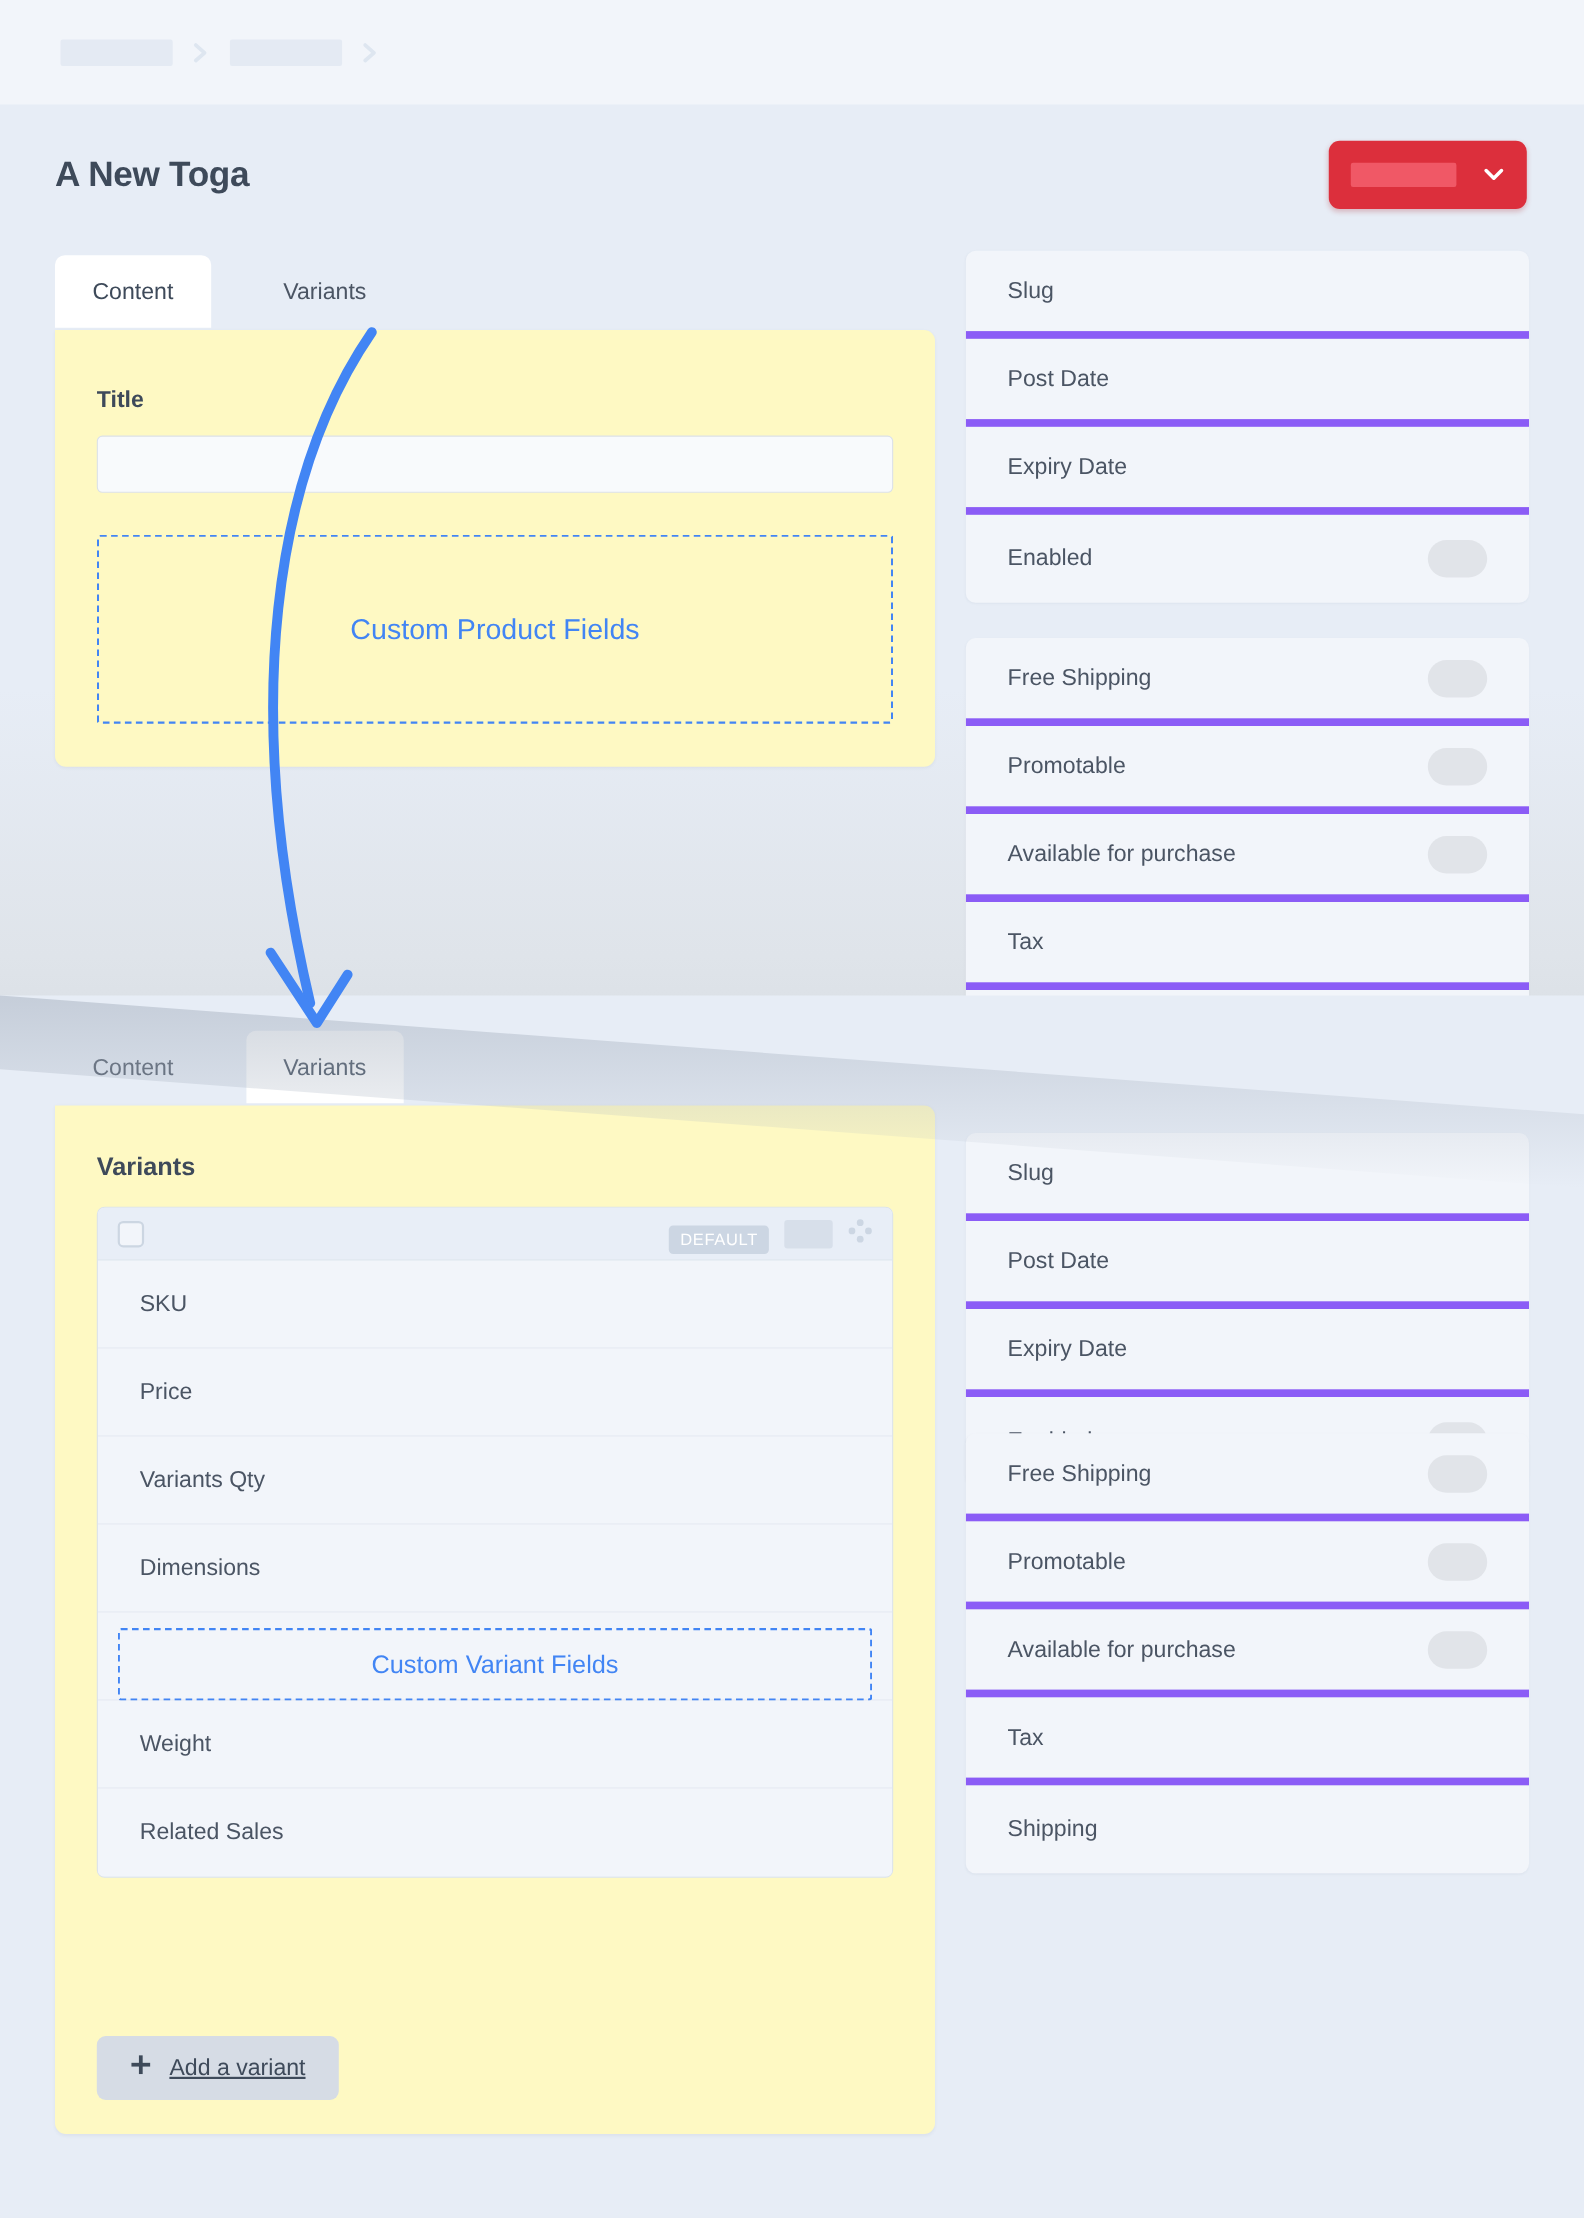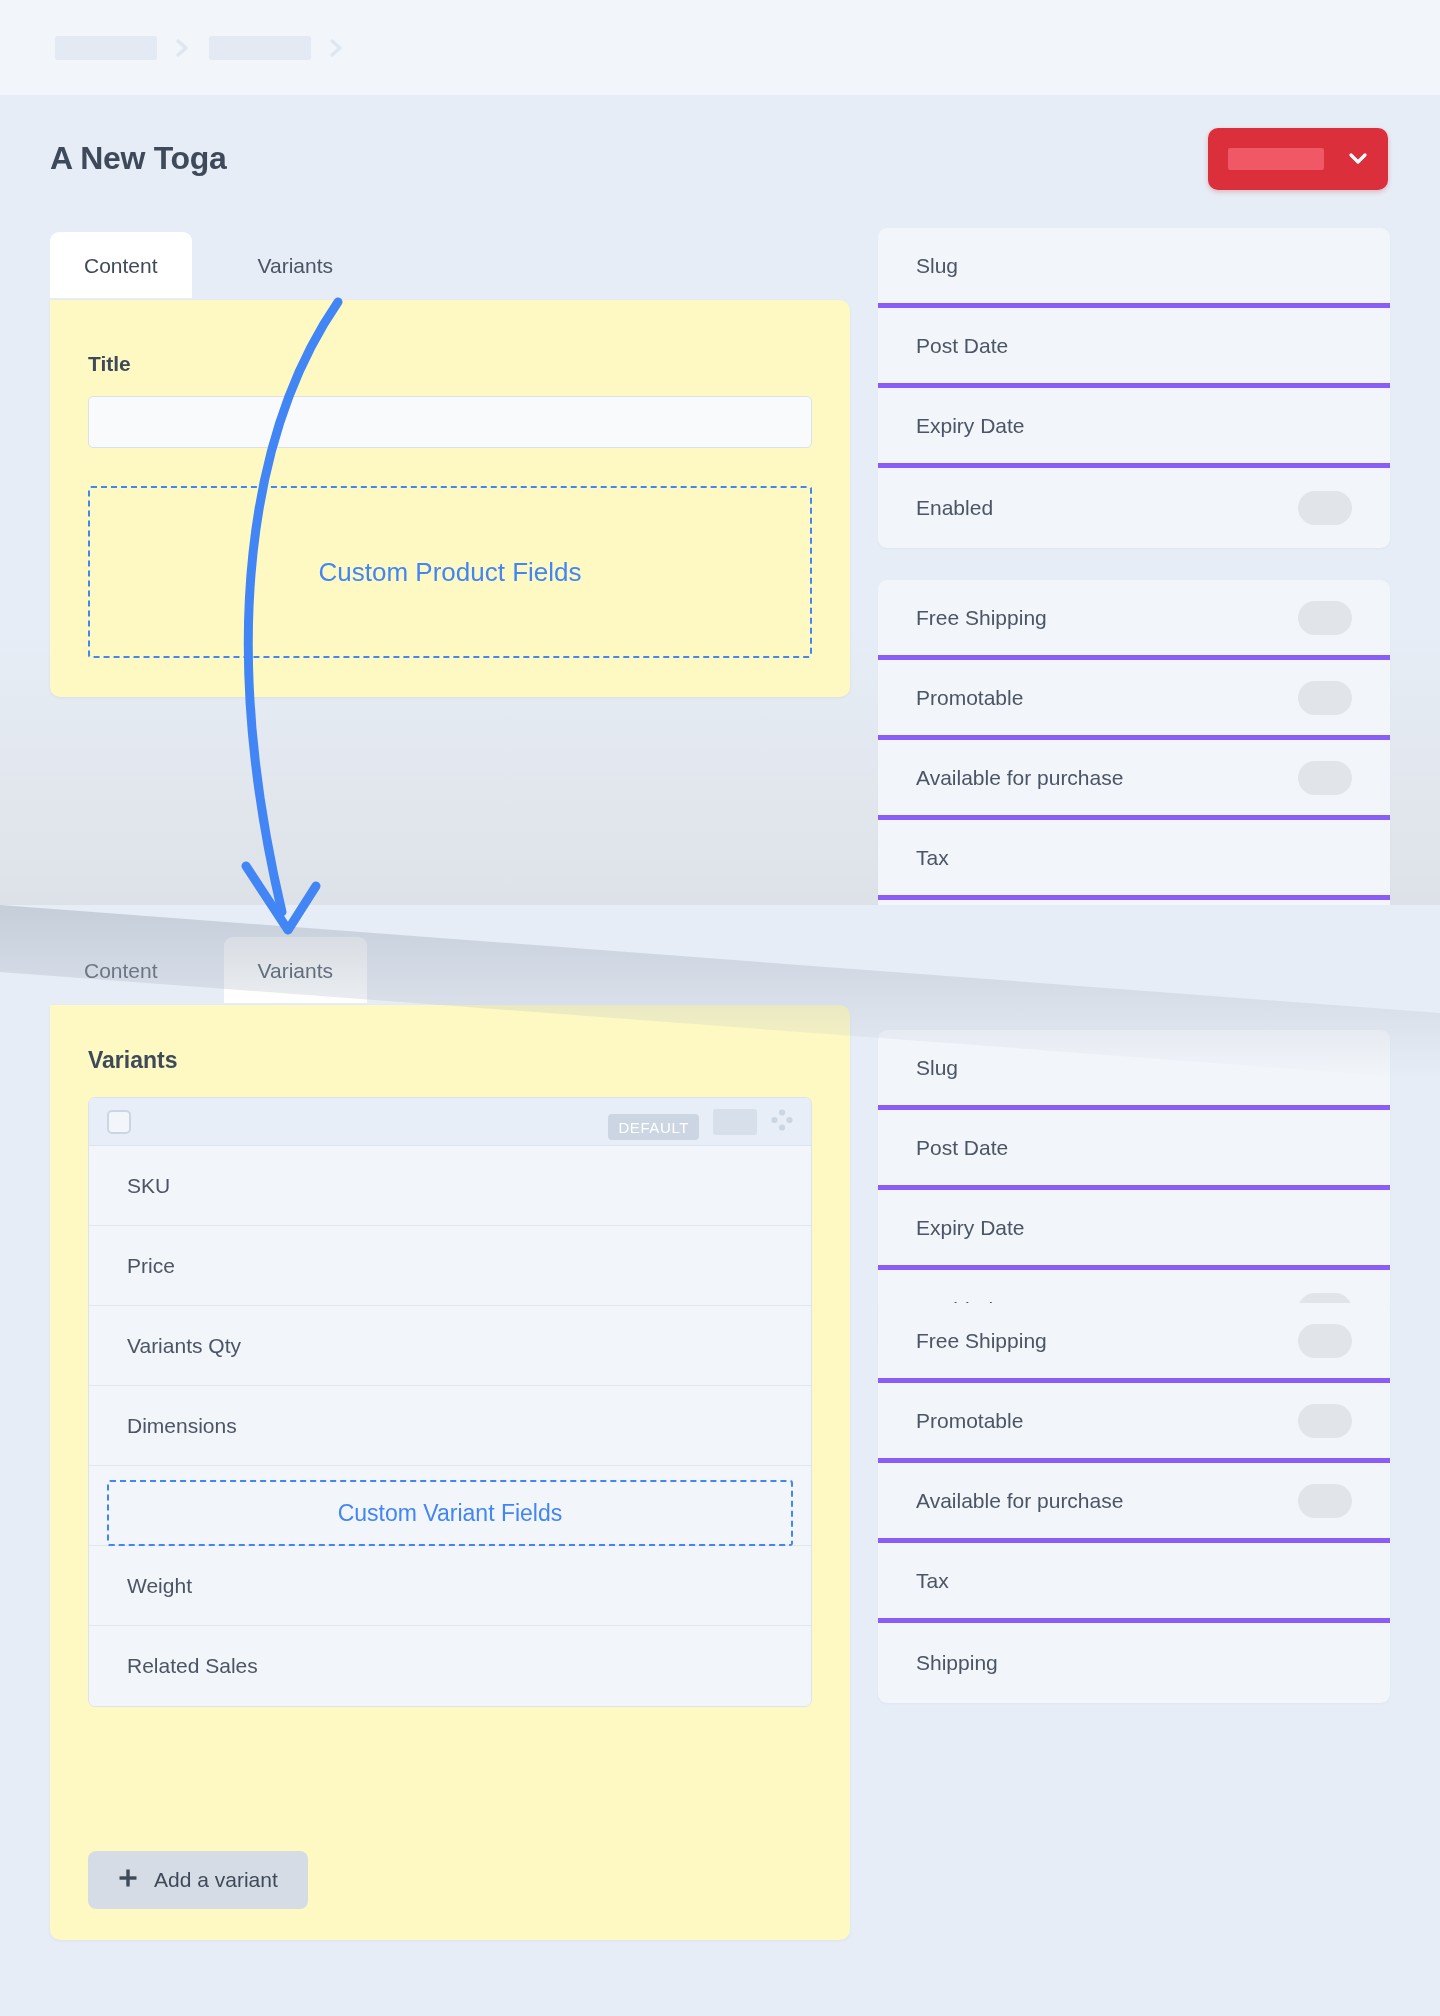--- a/index.html
+++ b/index.html
@@ -150,21 +150,21 @@
     border-radius: 9px;
     overflow: hidden;
     box-shadow: 0 1px 2px rgba(70,90,120,0.05);
   }
   .panel-row {
     height: 80px;
     display: flex;
     align-items: center;
     justify-content: space-between;
     padding: 0 38px 0 38px;
-    border-bottom: 5px solid #8b5cf6;
+    border-bottom: 7px solid #8b5cf6;
     font-size: 21px;
     color: #4b5564;
     cursor: pointer;
   }
   .panel-row:last-child { border-bottom: none; }
   .toggle {
     width: 54px; height: 34px;
     background: #e1e4e9;
     border-radius: 17px;
     flex: none;
@@ -329,21 +329,21 @@
           </div>
         </div>
         <div class="vrow">
           <span>Weight</span>
         </div>
         <div class="vrow">
           <span>Related Sales</span>
         </div>
       </div>
 
-      <button class="add-variant" style="position:absolute; left:38px; top:846px;">
+      <button class="add-variant" style="position:absolute; left:38px; top:846px;text-decoration:underline;">
         <span class="plus-icon">
           <svg width="20" height="20" viewBox="0 0 20 20">
             <rect x="8.3" y="1.5" width="3.4" height="17" fill="#3e4a5a"></rect>
             <rect x="1.5" y="8.3" width="17" height="3.4" fill="#3e4a5a"></rect>
           </svg>
         </span>
         <span>Add a variant</span>
       </button>
     </div>
 

